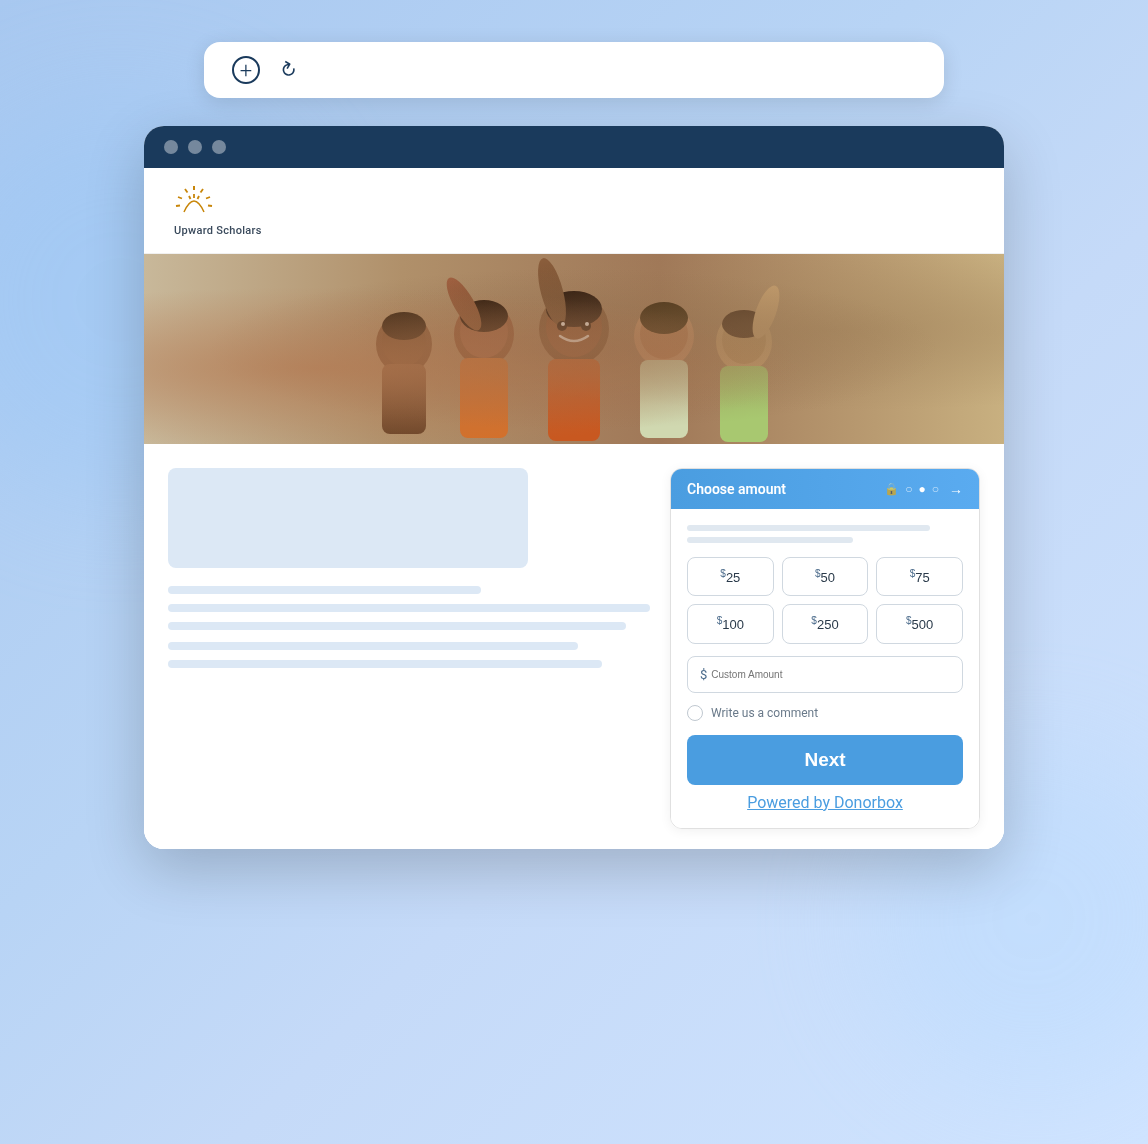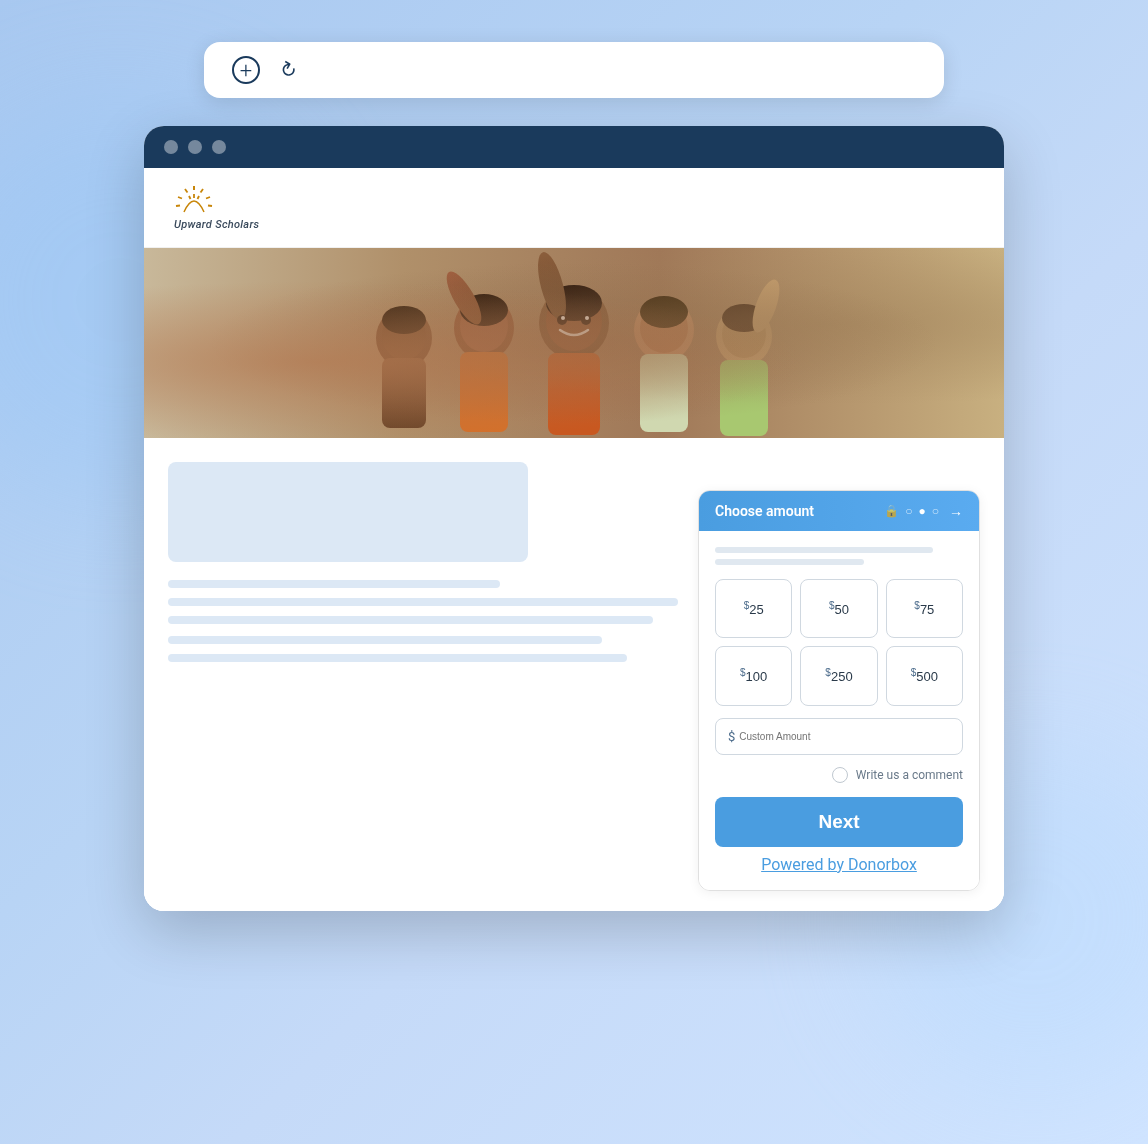--- a/index.html
+++ b/index.html
@@ -94,22 +94,21 @@
     
     .logo-header {
       padding: 16px 30px;
       background: white;
       border-bottom: 1px solid #f0f0f0;
     }
     .logo-container {
       display: flex;
       flex-direction: column;
       align-items: flex-start;
-      gap: 0;
-      font-style: italic;
+      gap: 6px;
     }
     .logo-text {
       font-size: 11px;
       color: #3a4a5c;
       font-weight: 500;
       letter-spacing: 0.3px;
     }
 
     
     .hero-image {
@@ -156,23 +155,22 @@
       margin-bottom: 10px;
     }
     .pl-1 { width: 65%; }
     .pl-2 { width: 100%; }
     .pl-3 { width: 95%; }
     .pl-4 { width: 85%; margin-top: 12px; }
     .pl-5 { width: 90%; }
 
     
     .right-panel {
-      width: 282px;
+      width: 310px;
       flex-shrink: 0;
-      margin-top: 28px;
     }
 
     .donation-widget {
       border: 1px solid #e0e0e0;
       border-radius: 12px;
       overflow: hidden;
       box-shadow: 0 2px 12px rgba(0,0,0,0.06);
     }
 
     .widget-header {
@@ -253,21 +251,21 @@
     
     .amount-grid {
       display: grid;
       grid-template-columns: repeat(3, 1fr);
       gap: 8px;
       margin-bottom: 12px;
     }
     .amount-btn {
       border: 1.5px solid #d0d8e0;
       border-radius: 8px;
-      padding: 20px 6px;
+      padding: 10px 6px;
       background: white;
       font-size: 13px;
       color: #2a3a4a;
       cursor: pointer;
       text-align: center;
       font-weight: 500;
     }
     .amount-currency {
       font-size: 10px;
       vertical-align: super;
@@ -297,21 +295,20 @@
       flex: 1;
       background: transparent;
     }
 
     
     .comment-row {
       display: flex;
       align-items: center;
       gap: 8px;
       margin-bottom: 14px;
-      justify-content: flex-end;
     }
     .comment-checkbox {
       width: 16px;
       height: 16px;
       border-radius: 50%;
       border: 1.5px solid #c0c8d0;
       background: white;
       flex-shrink: 0;
     }
     .comment-label {

